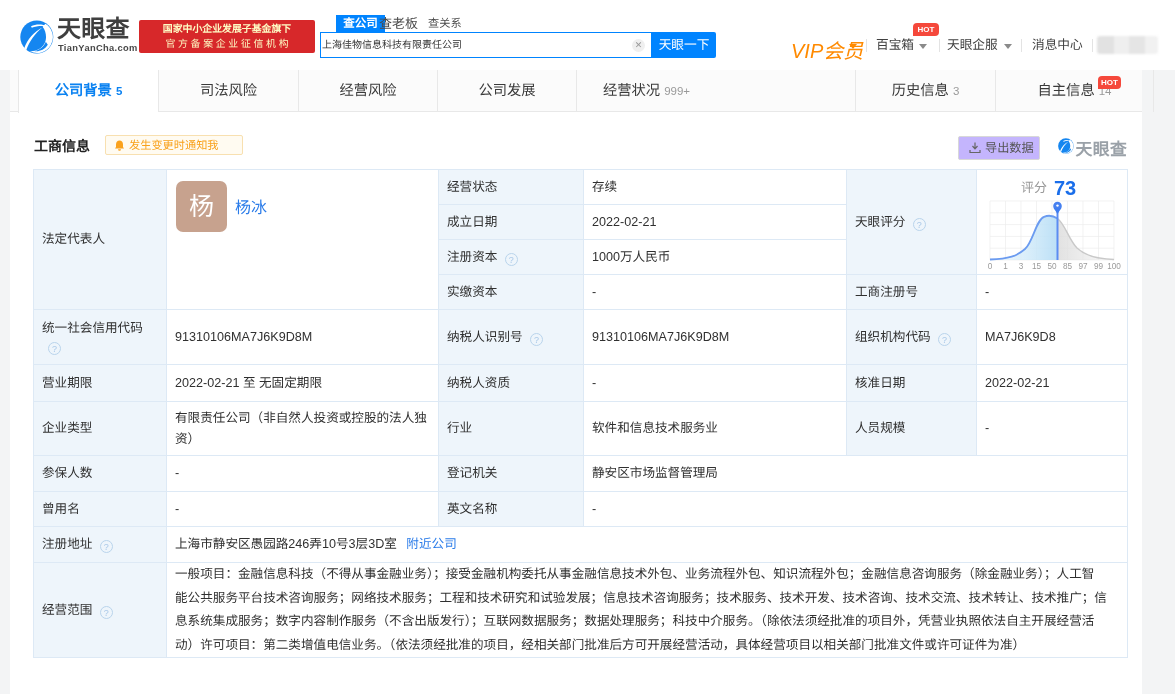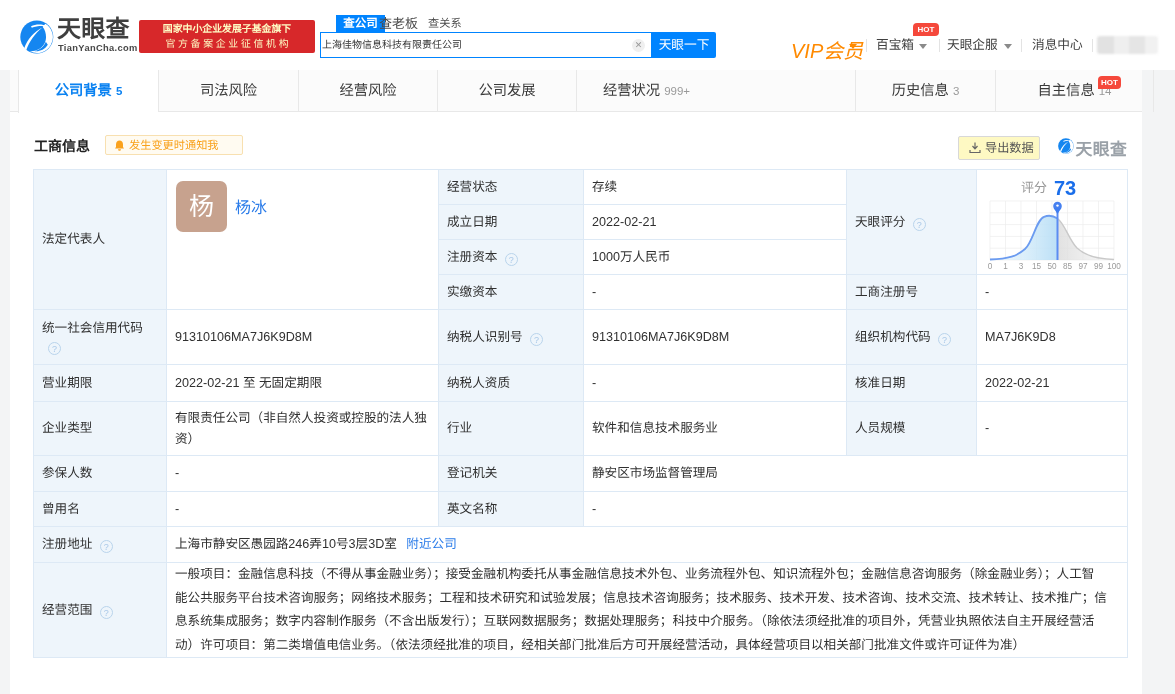--- a/index.html
+++ b/index.html
@@ -36,21 +36,21 @@
 .ntab { position:absolute; top:0; height:42px; border-left:1px solid #e8e8e8; text-align:center; font-size:14.3px; color:#3a3a3a; line-height:41px; }
 .ntab.last { border-right:1px solid #e8e8e8; }
 .ntab .num { font-size:11.5px; color:#999; }
 .ntab.active { background:#fff; color:#0b82f1; font-weight:bold; height:43px; }
 .ntab.active .num { color:#0b82f1; }
 
 
 .stitle { position:absolute; left:24px; top:65px; font-size:14px; font-weight:bold; color:#222; }
 .pill { position:absolute; left:95px; top:65px; width:138px; height:20px; background:#fffbf1; border:1px solid #f8e0b0; border-radius:2px; font-size:11.2px; color:#f9a11b; line-height:18px; }
 .pill .belltxt { margin-left:23px; }
-.exportbtn { position:absolute; left:948px; top:66px; width:82px; height:24px; border:1px solid #d8d8d8; border-radius:2px; background:#fef9c3; font-size:12.2px; color:#555; line-height:22px; }
+.exportbtn { position:absolute; left:948px; top:66px; width:82px; height:24px; border:1px solid #d8d8d8; border-radius:2px; background:#c4b5fd; font-size:12.2px; color:#555; line-height:22px; }
 .exportbtn .t { margin-left:26px; }
 .minilogo { position:absolute; left:1048px; top:66px; }
 .minilogo { width:95px; height:22px; white-space:nowrap; }
 .minilogo .mtxt { position:absolute; left:17.5px; top:0; font-size:16.8px; font-weight:bold; color:#9aa1a8; letter-spacing:0.5px; white-space:nowrap;}
 
 
 table.info { position:absolute; left:23px; top:99px; width:1094px; border-collapse:collapse; table-layout:fixed; font-size:12.6px; }
 table.info td { border:1px solid #dde9f5; vertical-align:middle; padding:0 8px; color:#303030; line-height:1.45; }
 td.lb { background:#eef5fb; color:#515151; }
 .qm { display:inline-block; width:13px; height:13px; border:1px solid #b9d4ec; border-radius:50%; color:#a9c8e8; font-size:9px; line-height:12px; text-align:center; vertical-align:-2px; margin-left:4px; }

